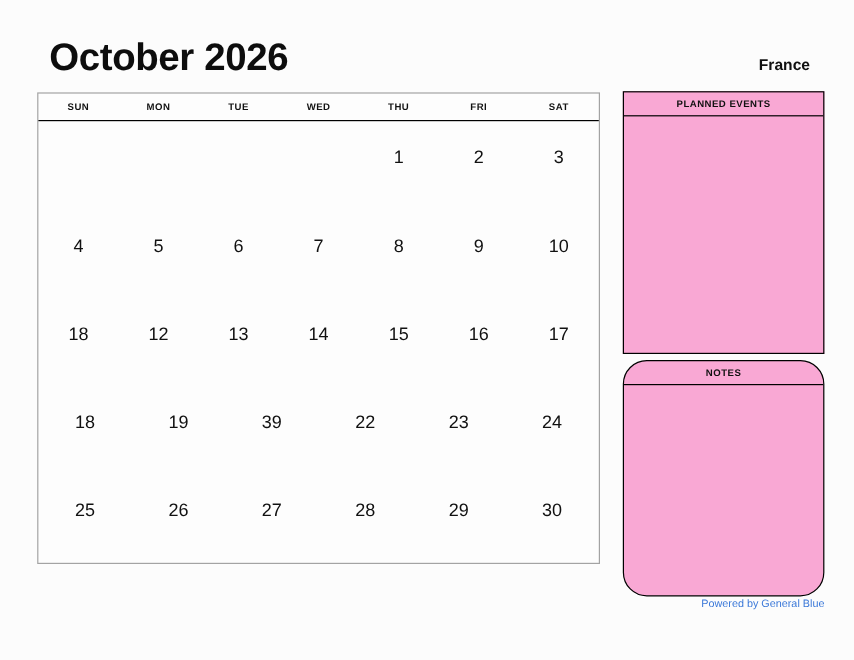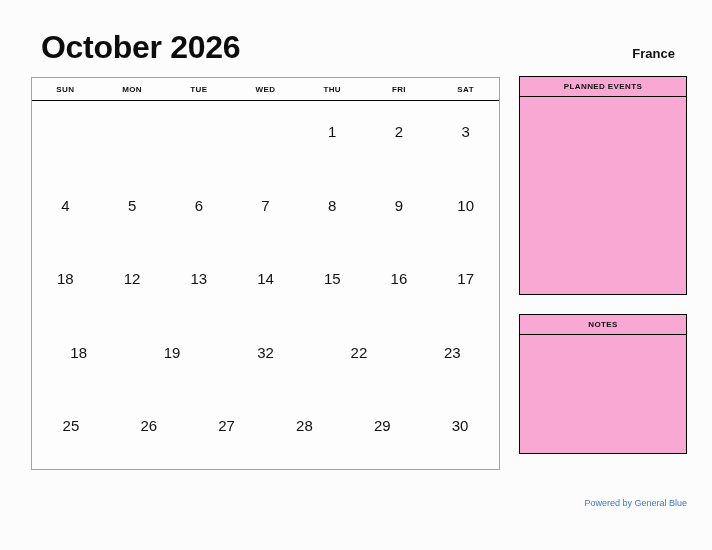--- a/index.html
+++ b/index.html
@@ -101,22 +101,23 @@
     box-sizing: border-box;
     background: #f9a8d4;
     display: flex;
     flex-direction: column;
   }
   #planned-events-panel {
     top: 76px;
     height: 219px;
   }
   #notes-panel {
-    top: 314px;
-    height: 140px;
+    top: 300px;
+    height: 197px;
+    border-radius: 20px;
   }
   .panel-header {
     height: 19px;
     flex: 0 0 auto;
     border-bottom: 1px solid #000000;
     display: flex;
     align-items: center;
     justify-content: center;
     font-size: 8px;
     font-weight: bold;
@@ -224,27 +225,30 @@
     </div>
 
     <div class="week-row">
       <div class="day-cell">
           <span class="day-number">18</span>
         </div>
       <div class="day-cell">
           <span class="day-number">19</span>
         </div>
       <div class="day-cell">
-          <span class="day-number">32</span>
+          <span class="day-number">39</span>
         </div>
       <div class="day-cell">
           <span class="day-number">22</span>
         </div>
       <div class="day-cell">
           <span class="day-number">23</span>
+        </div>
+      <div class="day-cell">
+          <span class="day-number">24</span>
         </div>
     </div>
 
     <div class="week-row">
       <div class="day-cell">
           <span class="day-number">25</span>
         </div>
       <div class="day-cell">
           <span class="day-number">26</span>
         </div>

